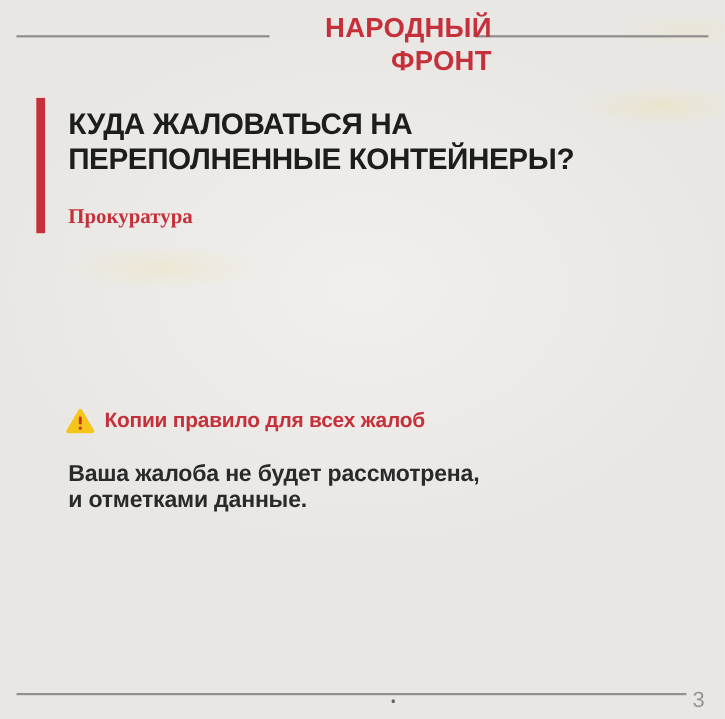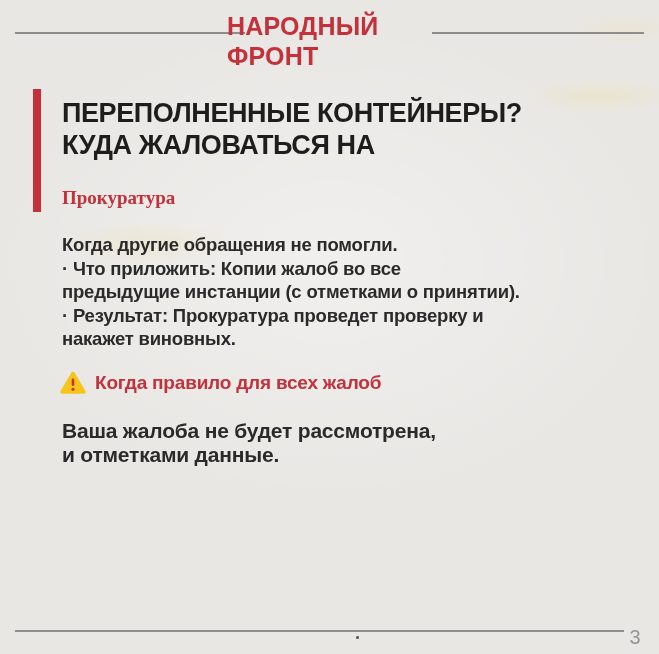--- a/index.html
+++ b/index.html
@@ -21,21 +21,21 @@
     color: #242424;
   }
   .hdr-line {
     position: absolute; top: 32px; height: 2px;
     background: #8d8d8d;
   }
   .hdr-line.left  { left: 15px;  width: 230px; }
   .hdr-line.right { left: 432px; width: 212px; }
   .brand {
     position: absolute; left: 227px; top: 11px; width: 220px;
-    text-align: left;
+    text-align: right;
     color: #c5303b;
     font-weight: bold;
     font-size: 25px; line-height: 30px;
     letter-spacing: 0.2px;
   }
   .accent-bar {
     position: absolute; left: 33px; top: 89px;
     width: 8px; height: 123px;
     background: #c5303b;
   }
@@ -88,43 +88,36 @@
   <div class="hdr-line right"></div>
 
   <div class="brand">
     <div>НАРОДНЫЙ</div>
     <div>ФРОНТ</div>
   </div>
 
   <div class="accent-bar"></div>
 
   <div class="title">
+    <div>КУДА ЖАЛОВАТЬСЯ НА</div>
     <div>ПЕРЕПОЛНЕННЫЕ КОНТЕЙНЕРЫ?</div>
-    <div>КУДА ЖАЛОВАТЬСЯ НА</div>
   </div>
 
   <div class="section-label">Прокуратура</div>
 
-  <div class="para body">
-    <div>Когда другие обращения не помогли.</div>
-    <div>· Что приложить: Копии жалоб во все</div>
-    <div>предыдущие инстанции (с отметками о принятии).</div>
-    <div>· Результат: Прокуратура проведет проверку и</div>
-    <div>накажет виновных.</div>
-  </div>
 
   <div class="warning-row">
     <span class="warning-icon">
       <svg width="26" height="24" viewBox="0 0 26 24">
         <path d="M13 2.5 L24 21 H2 Z" fill="#f5c51c" stroke="#f5c51c" stroke-width="3.5" stroke-linejoin="round"></path>
         <rect x="11.7" y="7.6" width="2.6" height="7.4" rx="1.3" fill="#c8321f"></rect>
         <circle cx="13" cy="18.2" r="1.55" fill="#c8321f"></circle>
       </svg>
     </span>
-    <span class="warning-label">Когда правило для всех жалоб</span>
+    <span class="warning-label">Копии правило для всех жалоб</span>
   </div>
 
   <div class="para note">
     <div>Ваша жалоба не будет рассмотрена,</div>
     <div>и отметками данные.</div>
   </div>
 
   <div class="footer-line"></div>
   <div class="footer-dot"></div>
   <div class="page-number">3</div>

